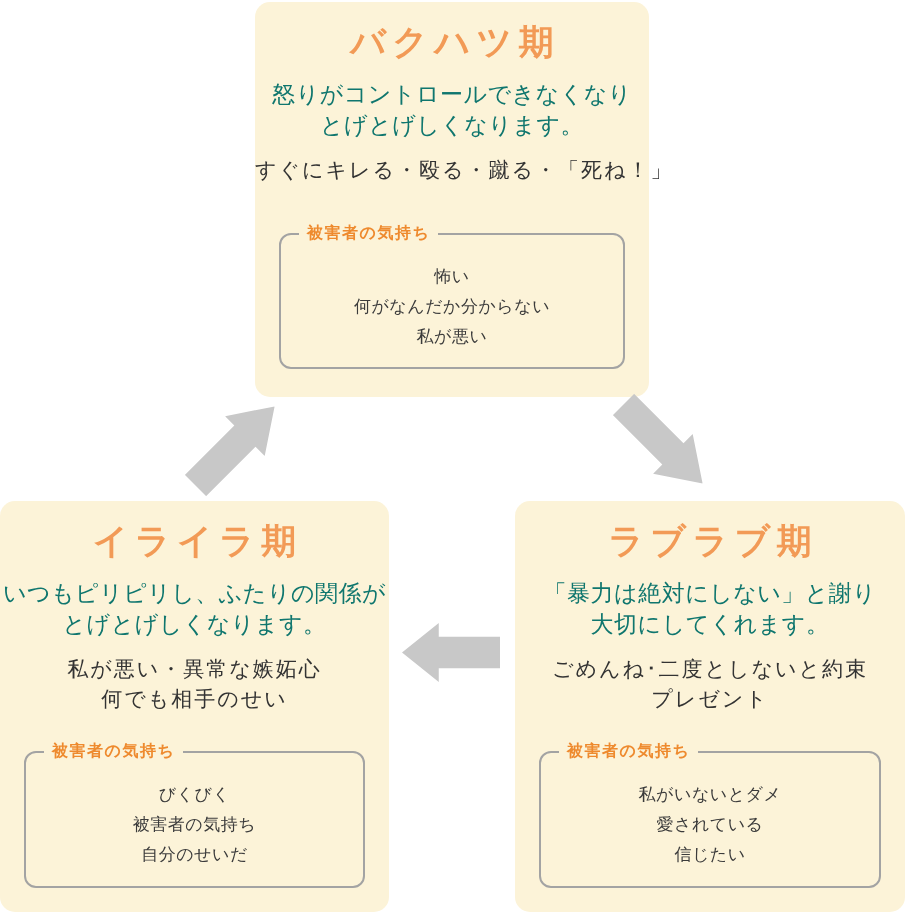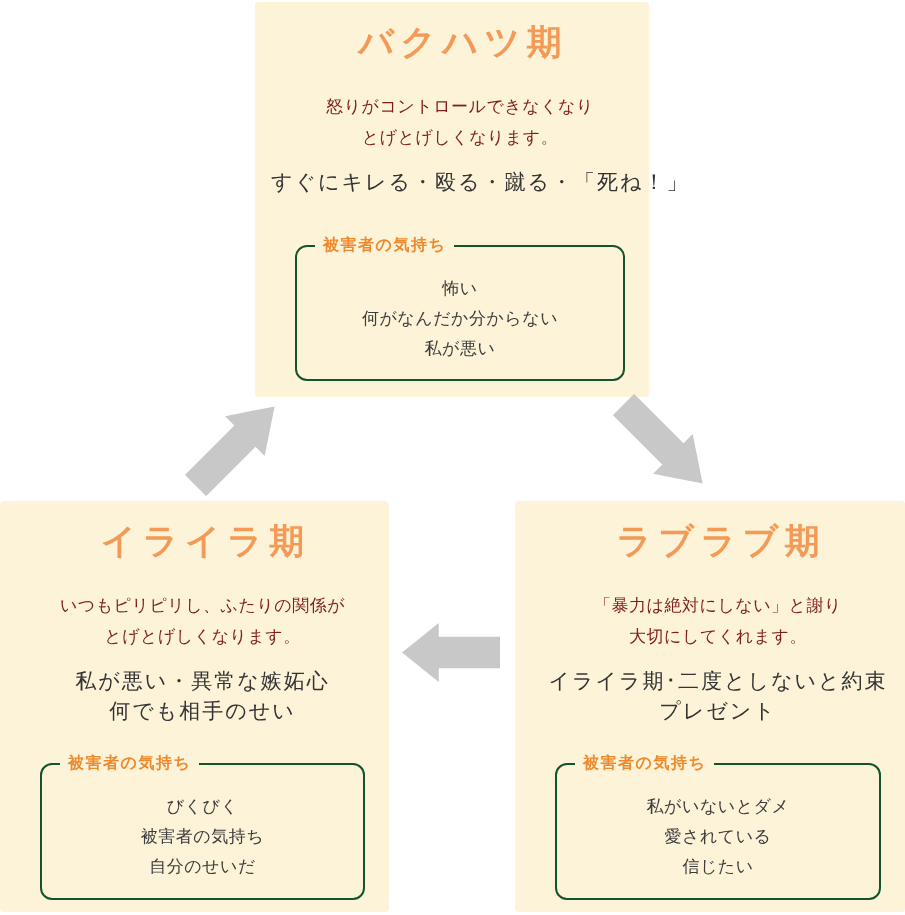--- a/index.html
+++ b/index.html
@@ -11,61 +11,60 @@
   #stage {
     position: relative;
     width: 905px;
     height: 915px;
     background: #ffffff;
     overflow: hidden;
   }
   .phase-box {
     position: absolute;
     background: #fcf3d8;
-    border-radius: 4px;
+    border-radius: 15px;
     box-sizing: border-box;
     text-align: center;
     color: #3b3b3b;
-    padding-left: 16px;
   }
   #box-top   { left: 255px; top: 2px;   width: 394px; height: 395px; }
   #box-left  { left: 0;     top: 501px; width: 389px; height: 411px; }
   #box-right { left: 515px; top: 501px; width: 390px; height: 411px; }
 
   .phase-title {
     margin: 0;
     padding-top: 22px;
     font-size: 35px;
     line-height: 1;
     font-weight: bold;
     color: #f29a56;
     letter-spacing: 0.18em;
     text-indent: 0.18em;
     white-space: nowrap;
   }
   .phase-desc {
-    margin: 32px 0 0;
-    font-size: 17px;
+    margin: 20px 0 0;
+    font-size: 23px;
     line-height: 31px;
     letter-spacing: 0.5px;
-    color: #7f1d1d;
+    color: #0f766e;
   }
   .phase-strong {
     margin: 14px 0 0;
     font-size: 21px;
     line-height: 30px;
     font-weight: normal;
     letter-spacing: 2px;
     color: #333333;
     white-space: nowrap;
   }
   fieldset.victim-box {
     box-sizing: border-box;
     min-width: 0;
-    border: 2px solid #14532d;
+    border: 2px solid #a3a3a3;
     border-radius: 12px;
     padding: 18px 8px 0;
   }
   #box-top fieldset.victim-box    { margin: 38px 24px 0; height: 146px; }
   #box-left fieldset.victim-box,
   #box-right fieldset.victim-box  { margin: 27px 24px 0; height: 147px; }
   fieldset.victim-box legend {
     margin-left: 10px;
     padding: 0 8px;
     font-size: 16px;
@@ -133,21 +132,21 @@
     </fieldset>
   </section>
 
   <section class="phase-box" id="box-right">
     <h2 class="phase-title">ラブラブ期</h2>
     <p class="phase-desc">
       <span>「暴力は絶対にしない」と謝り</span><br>
       <span>大切にしてくれます。</span>
     </p>
     <p class="phase-strong">
-      <span>イライラ期･二度としないと約束</span><br>
+      <span>ごめんね･二度としないと約束</span><br>
       <span>プレゼント</span>
     </p>
     <fieldset class="victim-box">
       <legend>被害者の気持ち</legend>
       <p class="victim-feelings">
         <span>私がいないとダメ</span><br>
         <span>愛されている</span><br>
         <span>信じたい</span>
       </p>
     </fieldset>

